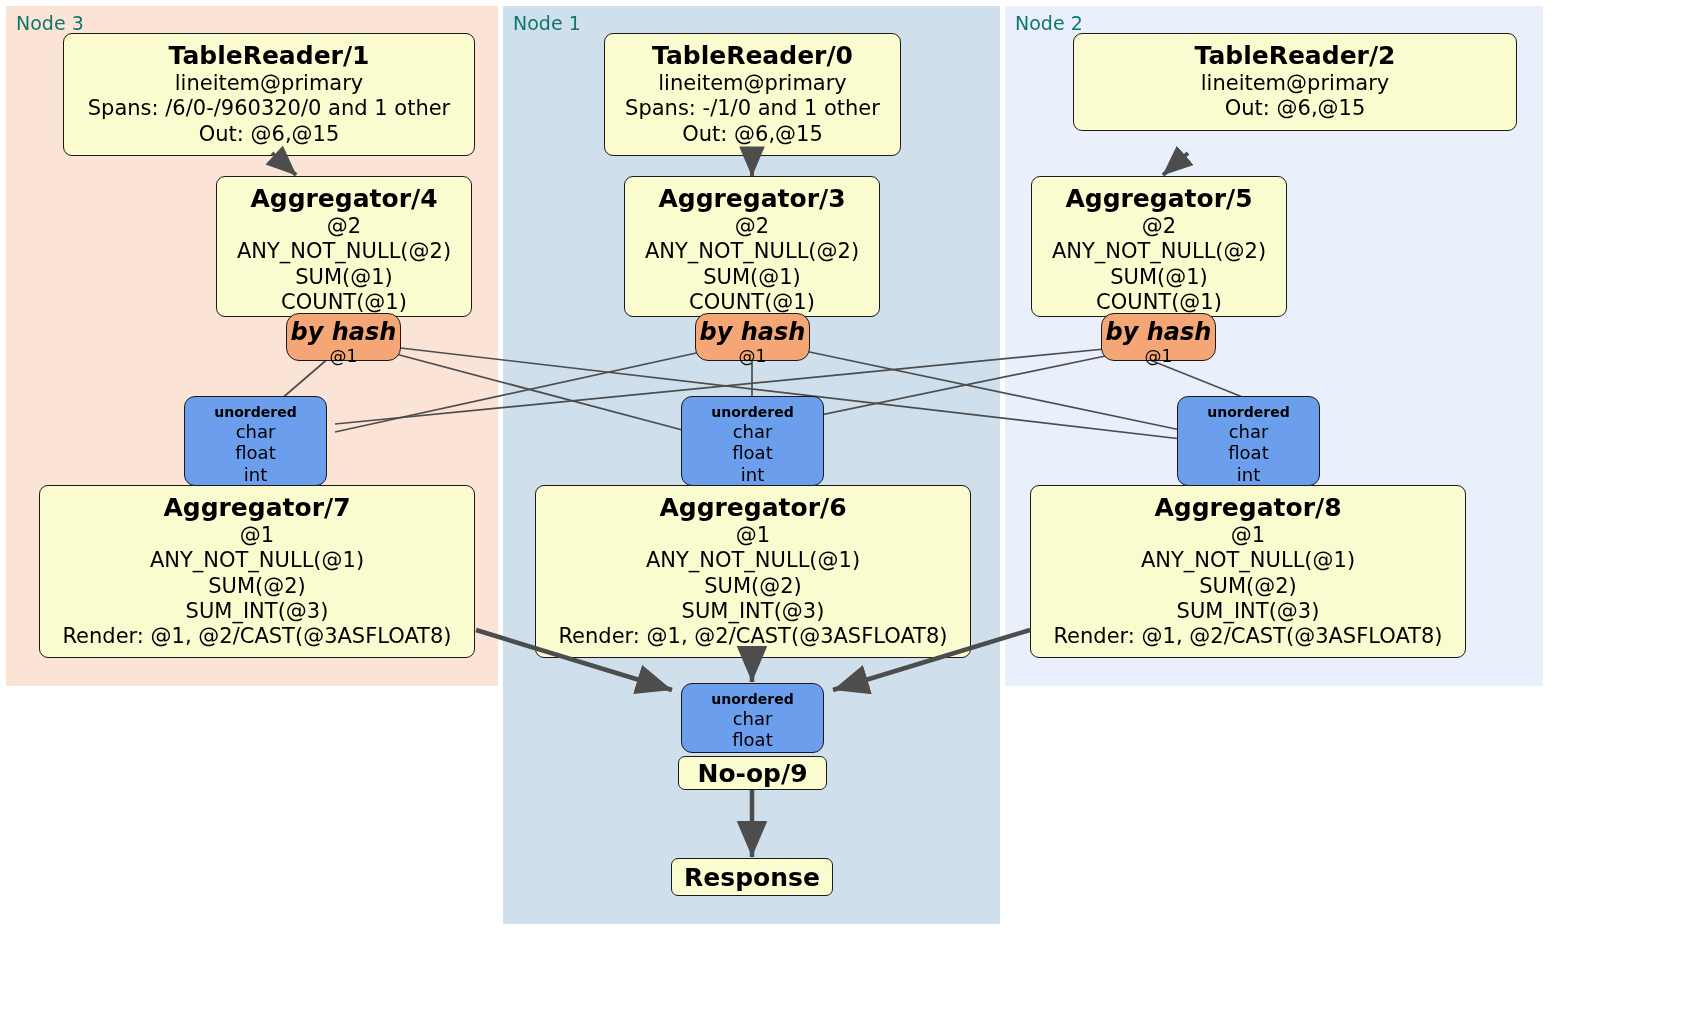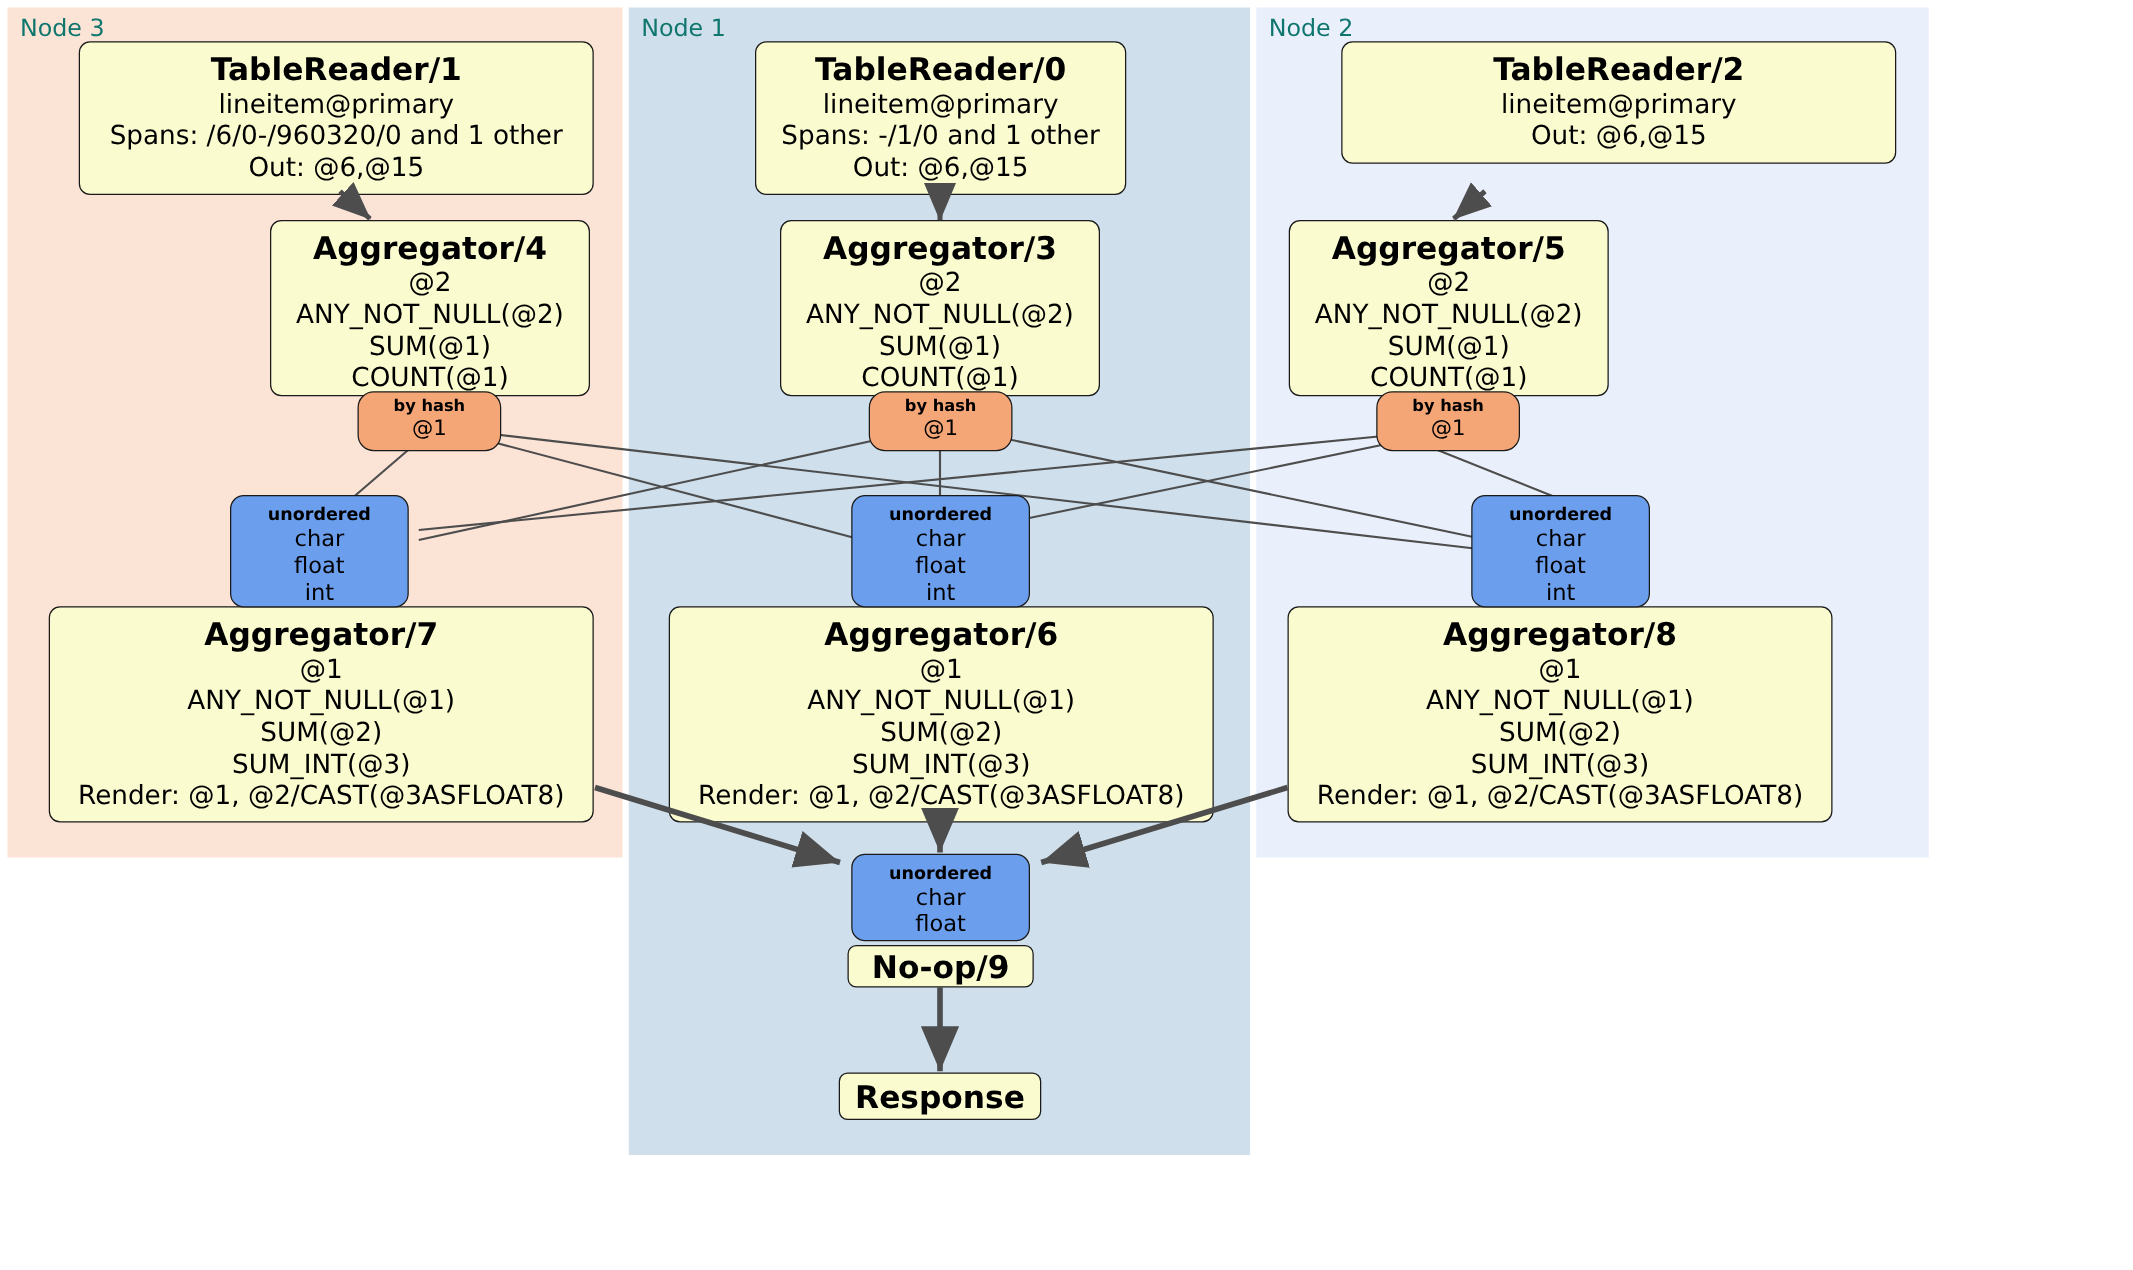--- a/index.html
+++ b/index.html
@@ -64,22 +64,23 @@
     border-radius: 13px;
     text-align: center;
     color: #000;
     z-index: 6;
     padding-top: 5px;
     white-space: nowrap;
   }
   .router .ttl {
     display: block;
     font-weight: bold;
-    font-size: 13px;
+    font-size: 24px;
     line-height: 1.15;
+    font-style: italic;
   }
   .router .ln {
     display: block;
     font-size: 17px;
     line-height: 1.15;
   }
 
   
   .sync {
     position: absolute;

